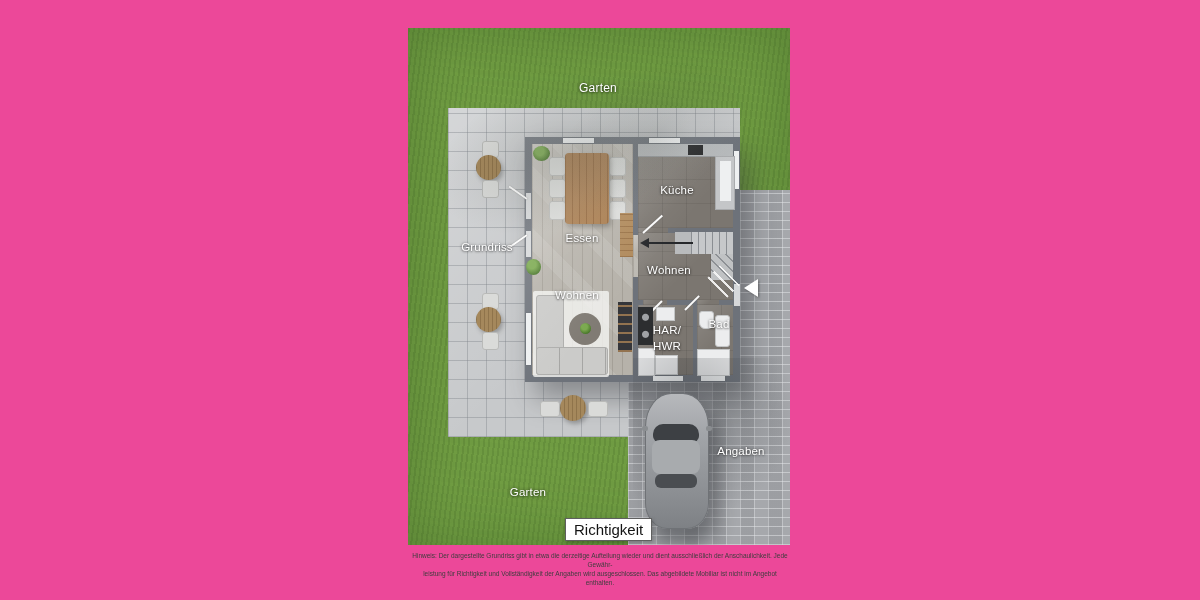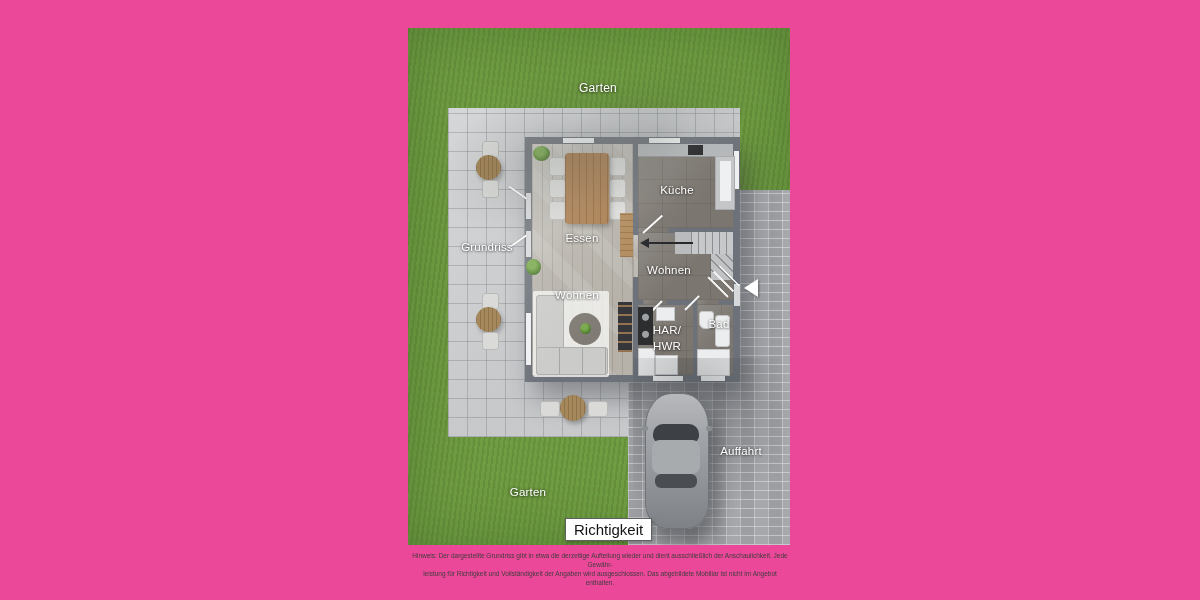--- a/index.html
+++ b/index.html
@@ -164,21 +164,21 @@
 
     <div class="lbl" style="left:190px;top:60px;font-size:12px;">Garten</div>
     <div class="lbl" style="left:79px;top:219px;">Grundriss</div>
     <div class="lbl" style="left:174px;top:210px;">Essen</div>
     <div class="lbl" style="left:269px;top:162px;">Küche</div>
     <div class="lbl" style="left:261px;top:242px;">Wohnen</div>
     <div class="lbl" style="left:169px;top:267px;">Wohnen</div>
     <div class="lbl" style="left:259px;top:302px;">HAR/</div>
     <div class="lbl" style="left:259px;top:318px;">HWR</div>
     <div class="lbl" style="left:311px;top:296px;">Bad</div>
-    <div class="lbl" style="left:333px;top:423px;">Auffahrt</div>
+    <div class="lbl" style="left:333px;top:423px;">Angaben</div>
     <div class="lbl" style="left:120px;top:464px;">Garten</div>
 
     <div class="title-box" style="left:157px;top:490px;height:23px;box-sizing:border-box;">Richtigkeit</div>
   </div>
 
   <div class="disclaimer" style="left:408px;top:551px;width:384px;">
     <div>Hinweis: Der dargestellte Grundriss gibt in etwa die derzeitige Aufteilung wieder und dient ausschließlich der Anschaulichkeit. Jede Gewähr-</div>
     <div>leistung für Richtigkeit und Vollständigkeit der Angaben wird ausgeschlossen. Das abgebildete Mobiliar ist nicht im Angebot enthalten.</div>
   </div>
 </div>

